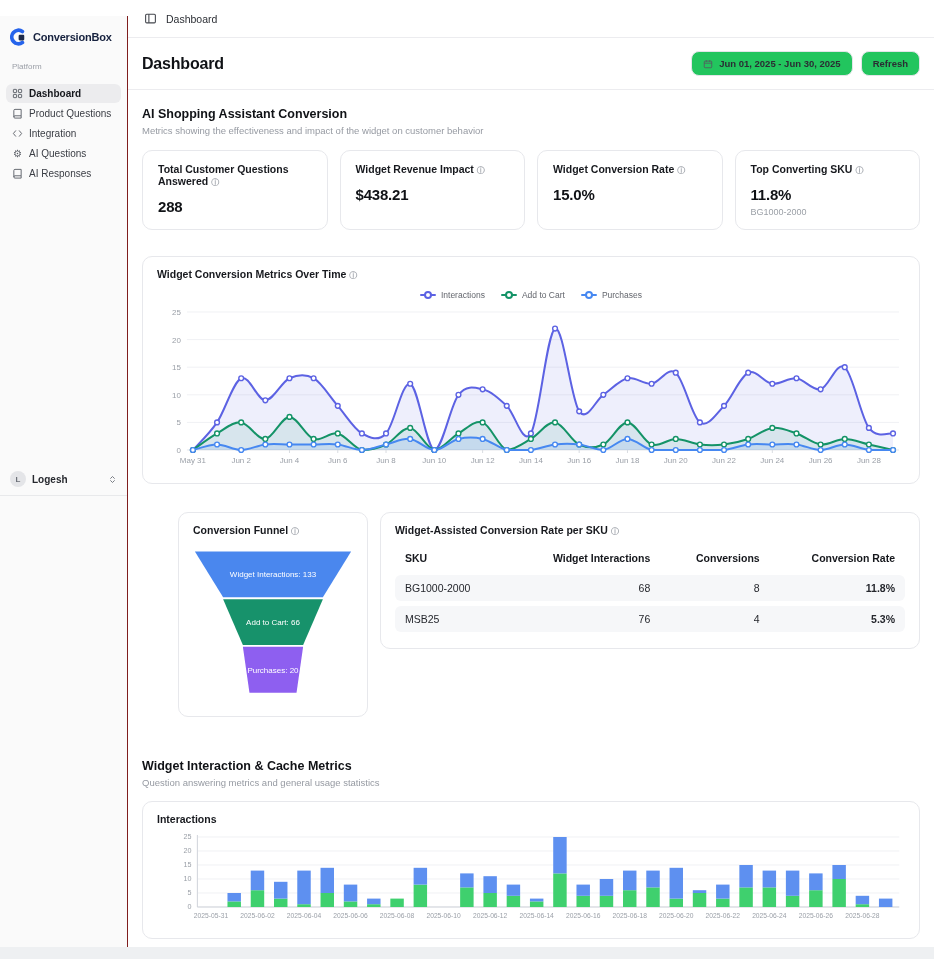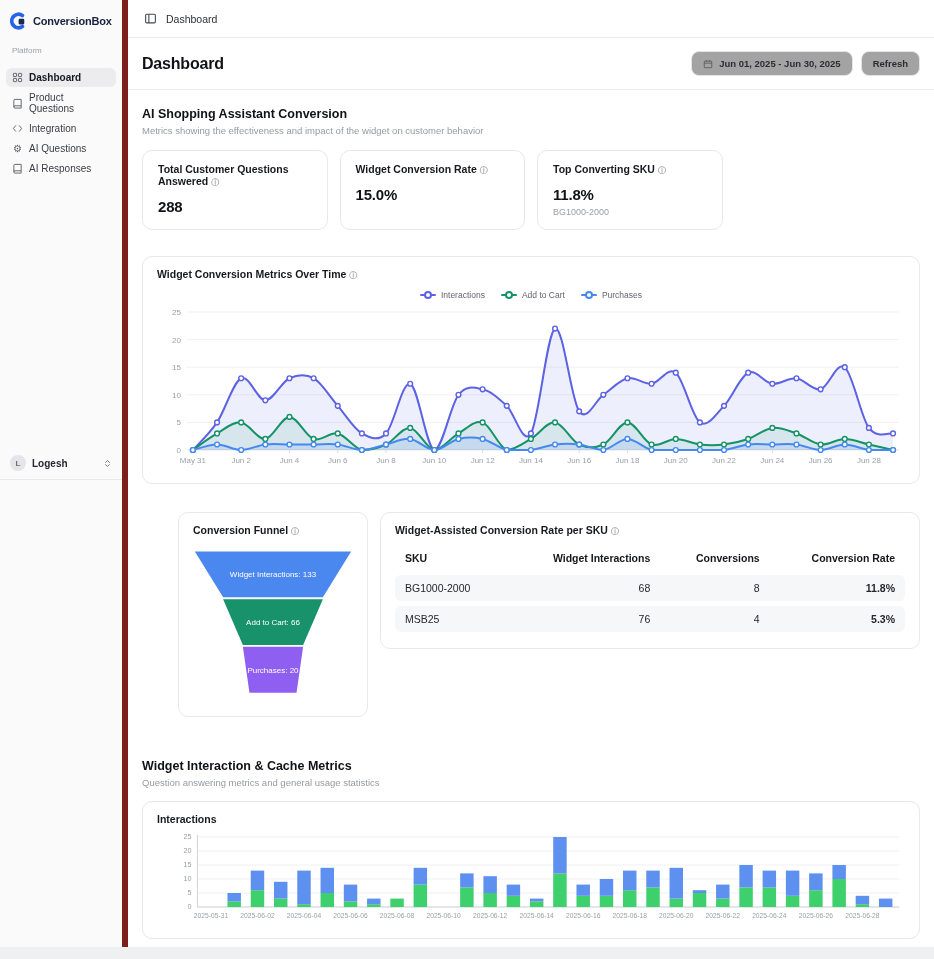--- a/index.html
+++ b/index.html
@@ -1,21 +1,21 @@
 <!DOCTYPE html>
 <html><head>
 <meta charset="utf-8">
 <style>
   * { box-sizing: border-box; margin: 0; padding: 0; }
   html,body { font-family: "Liberation Sans", sans-serif; }
   body { background:#eef0f2; }
   .app { position:relative; width:934px; height:947px; background:#fff; overflow:hidden; }
 
   
-  .sidebar { position:absolute; left:0; top:0; bottom:0; width:128px; background:#fafafa; border-right:6px solid #7f1d1d; }
+  .sidebar { position:absolute; left:0; top:16px; bottom:0; width:128px; background:#fafafa; border-right:1px solid #7f1d1d; }
   .logo-row { display:flex; align-items:center; gap:5px; padding:12px 10px 10px 10px; }
   .logo-row svg { width:18px; height:18px; }
   .brand-name { font-size:11px; font-weight:700; color:#16213e; letter-spacing:-0.2px; }
   .side-section-label { font-size:8px; color:#9b9fa7; padding:6px 12px 12px; }
   .nav-item { display:flex; align-items:center; gap:6px; margin:1px 6px; padding:4px 6px; border-radius:6px; font-size:10px; color:#3a3d44; cursor:pointer; }
   .nav-item.active { background:#ececee; color:#15171c; font-weight:600; }
   .nav-item svg, .nav-item .gicon { width:11px; height:11px; color:#5b5f67; flex:none; }
   .gicon { font-size:10px; line-height:11px; text-align:center; }
   .user-row { position:absolute; left:0; right:0; top:451px; display:flex; align-items:center; gap:6px; padding:4px 10px; cursor:pointer; }
   .avatar { width:16px; height:16px; border-radius:50%; background:#e4e5e8; color:#6a6e76; font-size:8px; font-weight:700; display:flex; align-items:center; justify-content:center; }
@@ -24,21 +24,21 @@
 
   
   .main { position:absolute; left:128px; top:0; right:0; bottom:0; background:#fff; overflow:hidden; }
   .topbar { height:38px; border-bottom:1px solid #ececef; display:flex; align-items:center; gap:9px; padding:0 16px; }
   .topbar svg { width:13px; height:13px; color:#44474e; cursor:pointer; }
   .breadcrumb { font-size:10.5px; color:#2c2f35; }
 
   .header-row { display:flex; align-items:center; justify-content:space-between; padding:13px 14px 13px; }
   .page-title { font-size:16px; font-weight:700; color:#101216; letter-spacing:-0.2px; }
   .header-actions { display:flex; gap:8px; align-items:center; }
-  .btn { display:flex; align-items:center; gap:6px; border:1px solid #e3e5e9; background:#a3a3a3; border-radius:8px; height:25px; padding:0 11px; font-size:9.5px; font-weight:600; color:#2a2d33; cursor:pointer; font-family:"Liberation Sans",sans-serif; }
+  .btn { display:flex; align-items:center; gap:6px; border:1px solid #e3e5e9; background:#22c55e; border-radius:8px; height:25px; padding:0 11px; font-size:9.5px; font-weight:600; color:#2a2d33; cursor:pointer; font-family:"Liberation Sans",sans-serif; }
   .btn svg { width:10px; height:10px; color:#55585f; }
   .main-divider { border-top:1px solid #ececef; }
 
   .content { padding:0 14px; }
   .section-head { margin-top:17px; }
   .section-title { font-size:12.5px; font-weight:700; color:#101216; }
   .section-sub { font-size:9.5px; color:#969aa2; margin-top:4px; }
 
   .info { font-size:8px; color:#a2a6ad; margin-left:3px; }
 
@@ -167,20 +167,24 @@
     <div class="content">
       <div class="section-head">
         <div class="section-title">AI Shopping Assistant Conversion</div>
         <div class="section-sub">Metrics showing the effectiveness and impact of the widget on customer behavior</div>
       </div>
 
       <div class="stat-grid">
         <div class="stat-card">
           <div class="stat-label"><span>Total Customer Questions Answered</span><span class="info">ⓘ</span></div>
           <div class="stat-value">288</div>
+        </div>
+        <div class="stat-card">
+          <div class="stat-label"><span>Widget Revenue Impact</span><span class="info">ⓘ</span></div>
+          <div class="stat-value">$438.21</div>
         </div>
         <div class="stat-card">
           <div class="stat-label"><span>Widget Conversion Rate</span><span class="info">ⓘ</span></div>
           <div class="stat-value">15.0%</div>
         </div>
         <div class="stat-card">
           <div class="stat-label"><span>Top Converting SKU</span><span class="info">ⓘ</span></div>
           <div class="stat-value">11.8%</div>
           <div class="stat-sub">BG1000-2000</div>
         </div>

